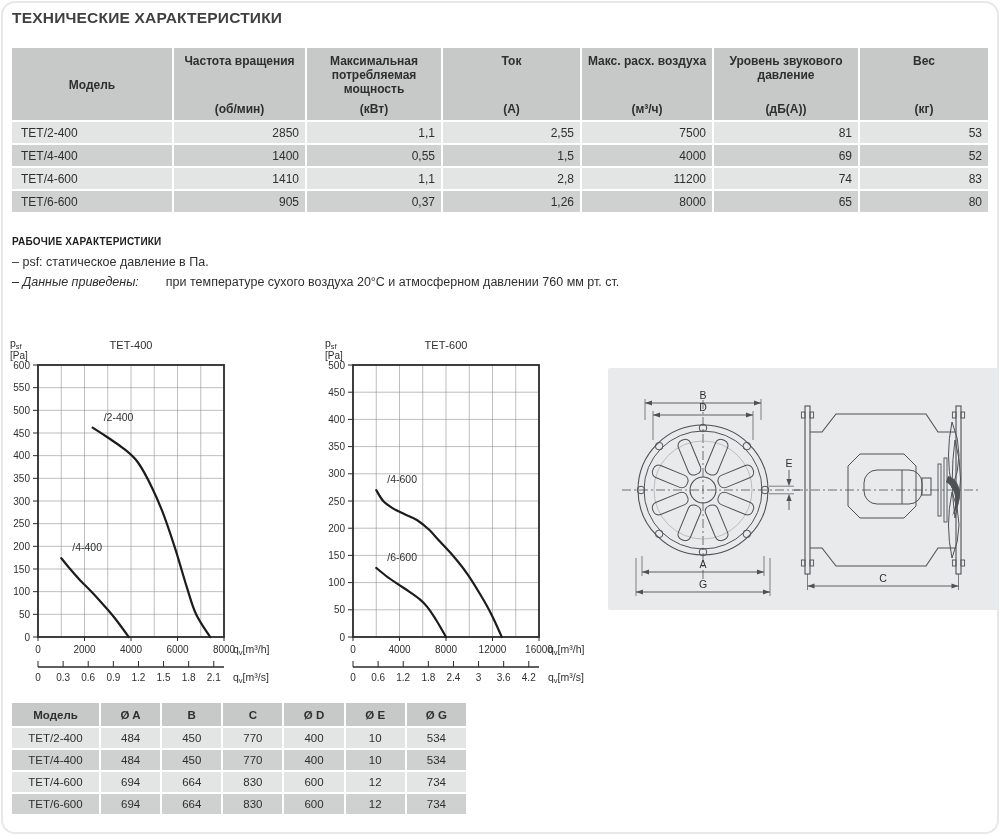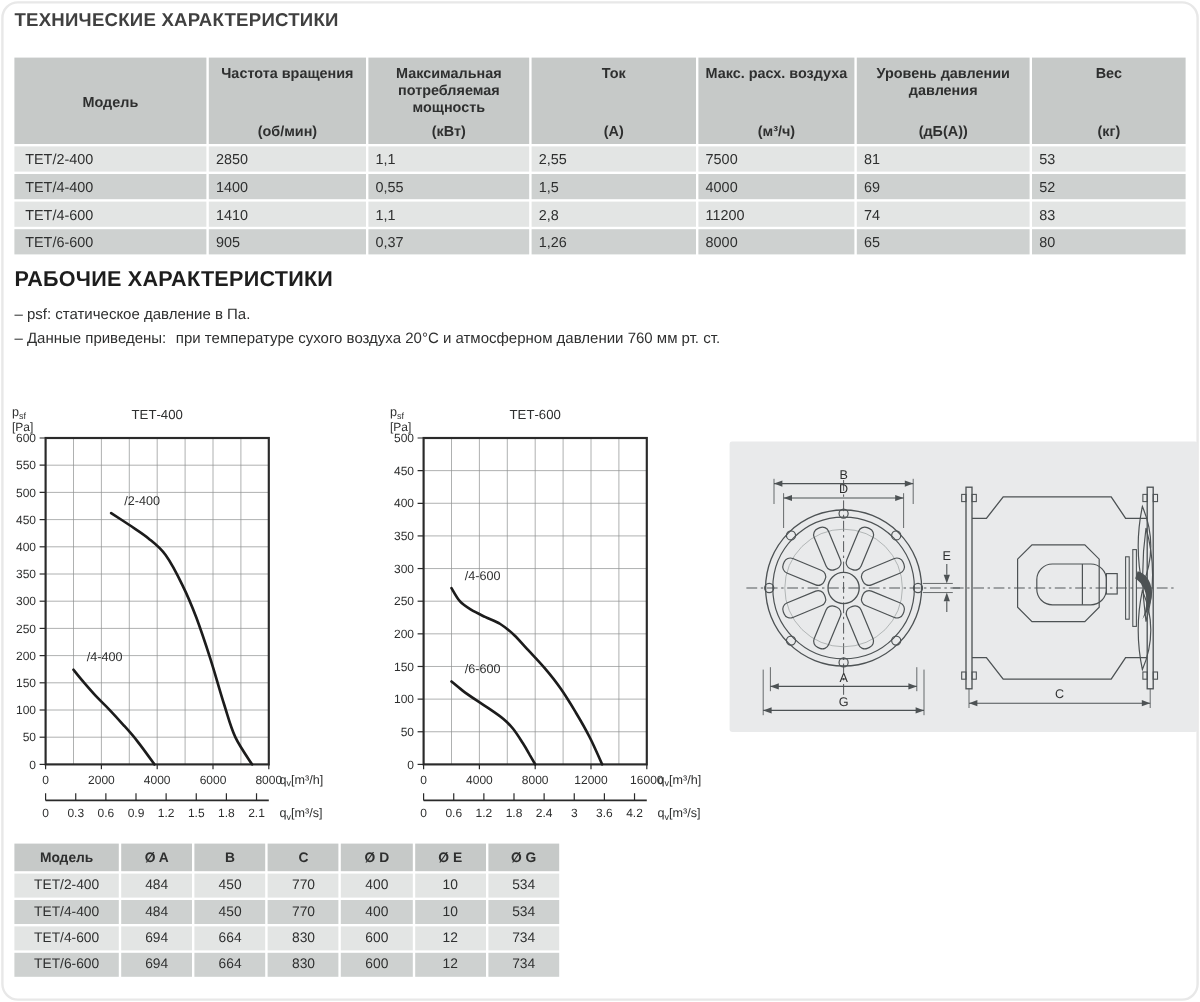--- a/index.html
+++ b/index.html
@@ -8,38 +8,38 @@
     --grid-line:#8f9392; --axis-line:#2a2a2a; --draw-line:#4d5254;
   }
   html,body{margin:0;padding:0;}
   body{
     width:1000px;height:835px;position:relative;background:#ffffff;
     font-family:"Liberation Sans","DejaVu Sans",sans-serif;color:var(--text);
     overflow:hidden;
   }
   .page-border{position:absolute;inset:1px;border:2px solid #e8e8e8;border-radius:14px;pointer-events:none;}
   .h1{position:absolute;left:12px;top:9px;margin:0;font-size:15.5px;font-weight:bold;color:#404040;letter-spacing:.2px;}
-  .h2{position:absolute;left:12px;top:222px;margin:0;font-size:18px;font-weight:bold;color:#1d1d1d;letter-spacing:.2px;}
+  .h2{position:absolute;left:12px;top:236px;margin:0;font-size:10px;font-weight:bold;color:#1d1d1d;letter-spacing:.2px;}
 
   table{border-collapse:separate;border-spacing:2px;}
   .spec-table{position:absolute;left:10px;top:46px;width:980px;table-layout:fixed;}
   .spec-table th{background:var(--header-bg);font-size:12px;font-weight:bold;padding:6px 4px 4px;height:62px;vertical-align:top;margin-left:33px;}
   .spec-table th .hwrap{display:flex;flex-direction:column;justify-content:space-between;align-items:center;height:100%;}
   .spec-table th .hwrap.center{justify-content:center;}
-  .spec-table td{font-size:12px;padding:2px 6px;text-align:left;height:17px;}
+  .spec-table td{font-size:12px;padding:2px 6px;text-align:right;height:17px;}
   .spec-table tbody tr:nth-child(odd) td{background:var(--row-light);}
   .spec-table tbody tr:nth-child(even) td{background:var(--row-dark);}
   td.model{text-align:left;padding-left:9px;}
 
   .col-model{width:160px}.col-1{width:131px}.col-2{width:134px}.col-3{width:137px}
   .col-4{width:130px}.col-5{width:144px}.col-6{width:auto}
 
   .notes{position:absolute;left:12px;top:252px;font-size:12.5px;line-height:20px;}
   .notes .flexline{display:flex;align-items:flex-start;}
-  .notes .lbl{margin-right:8px;white-space:nowrap;}
+  .notes .lbl{margin-right:27px;white-space:nowrap;font-style:italic;}
   .notes .stack span{display:block;}
 
   .chart-svg{position:absolute;top:334px;}
   .chart-1{left:0px;}
   .chart-2{left:315px;}
 
   .drawing-panel{position:absolute;left:608px;top:368px;width:390px;height:242px;background:var(--panel-bg);border-radius:2px;}
 
   .dim-table{position:absolute;left:10px;top:701px;width:458px;table-layout:fixed;}
   .dim-table th{background:var(--header-bg);font-size:11.5px;font-weight:bold;padding:4px 2px;height:15px;}
@@ -93,21 +93,21 @@
           </div>
         </th>
         <th>
           <div class="hwrap">
             <div>Макс. расх. воздуха</div>
             <div>(м³/ч)</div>
           </div>
         </th>
         <th>
           <div class="hwrap">
-            <div>Уровень давлении давления</div>
+            <div>Уровень звукового давление</div>
             <div>(дБ(А))</div>
           </div>
         </th>
         <th>
           <div class="hwrap">
             <div>Вес</div>
             <div>(кг)</div>
           </div>
         </th>
       </tr>

